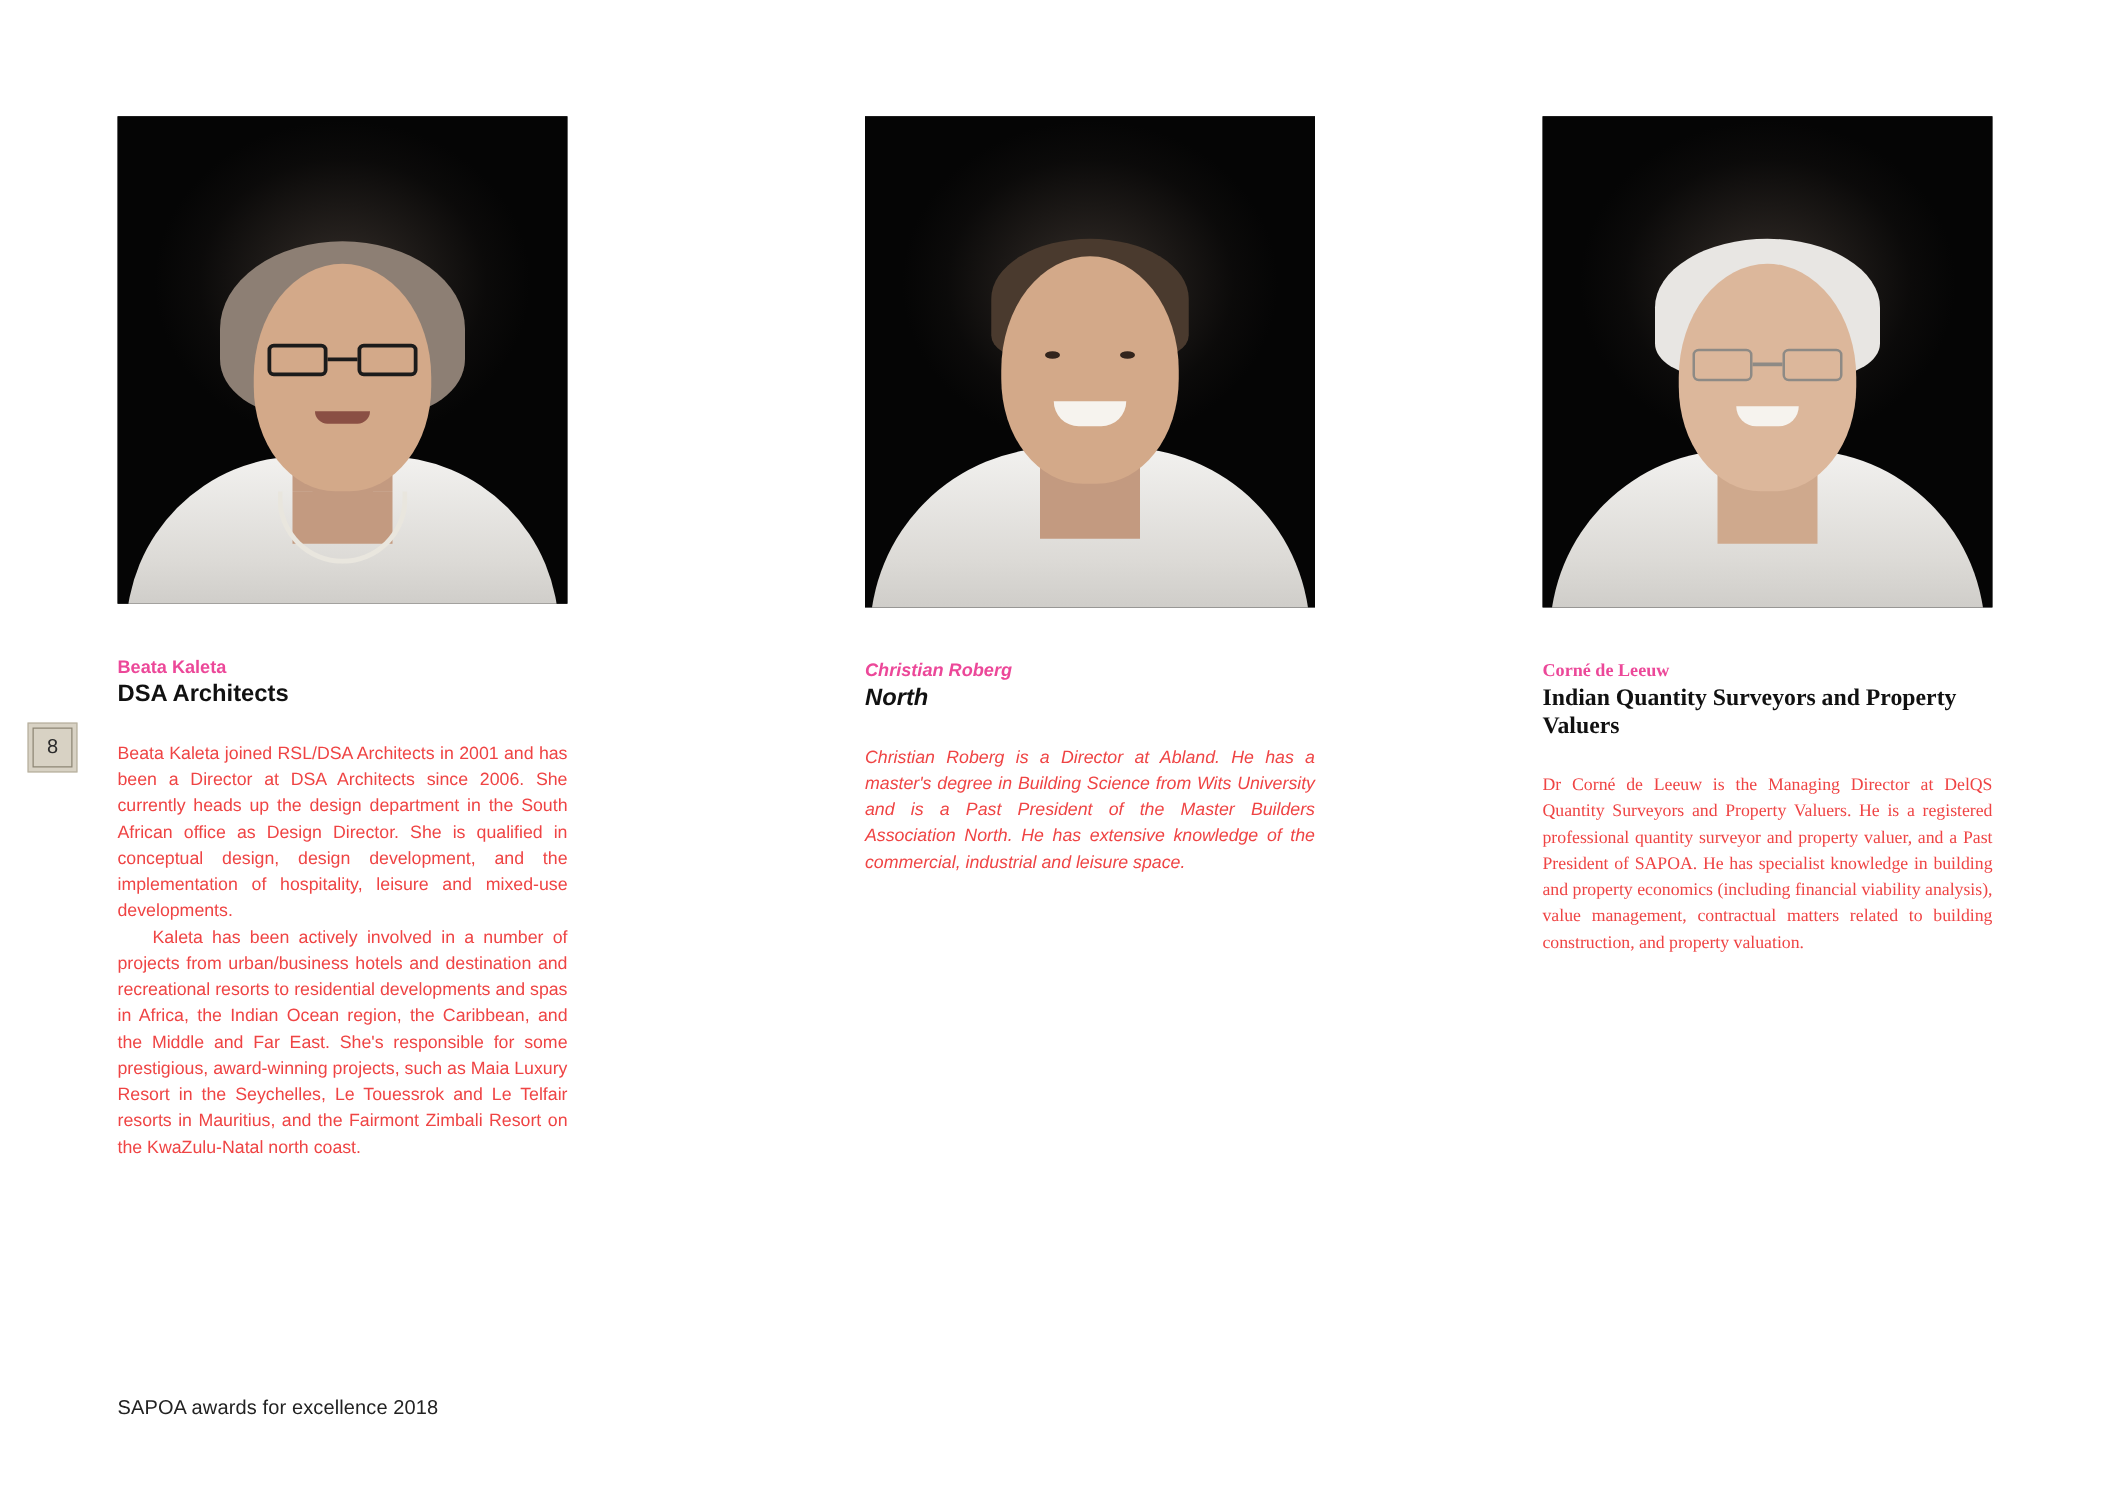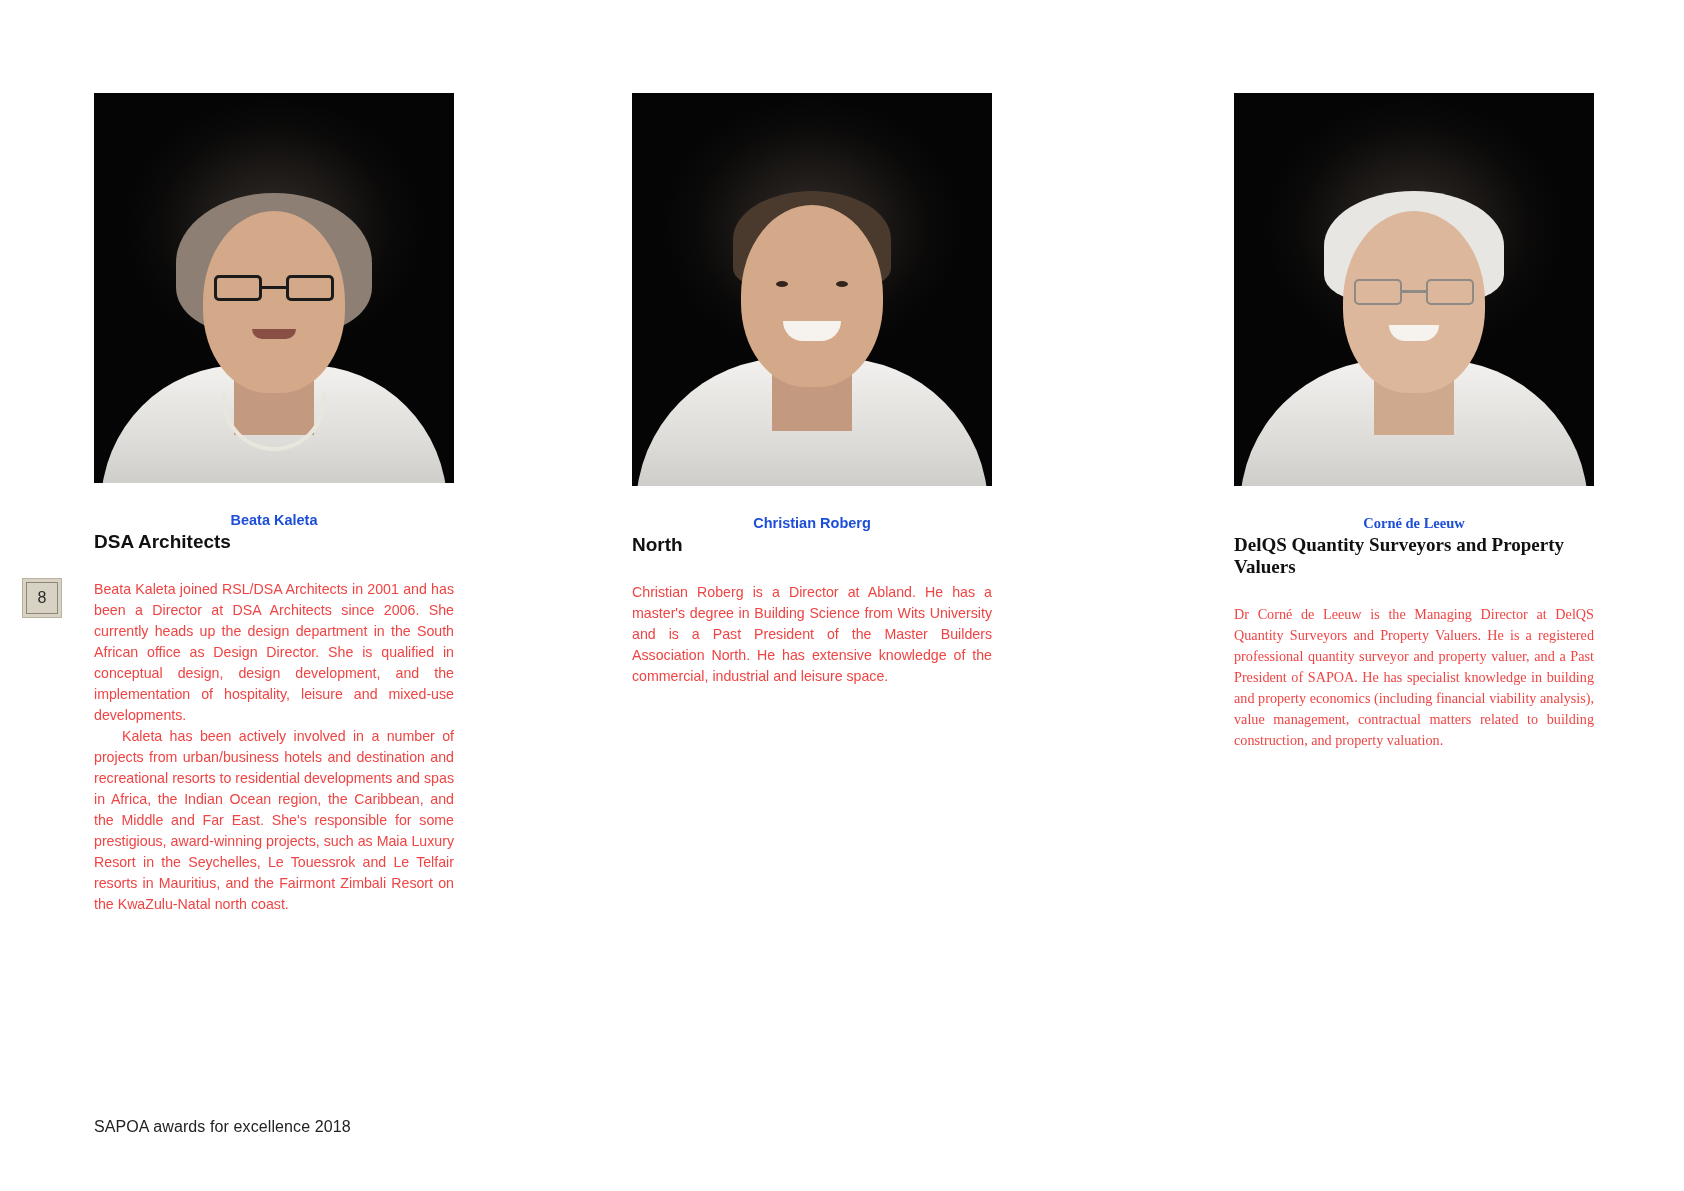--- a/index.html
+++ b/index.html
@@ -55,21 +55,21 @@
     width: 1684px;
     height: 1191px;
   }
 
   .bio-col {
     position: absolute;
     top: 93px;
     width: 360px;
   }
   .col-1 { left: 94px; }
-  .col-2 { left: 632px; }
+  .col-2 { left: 692px; font-style: italic; }
   .col-3 { left: 1234px; font-family: Liberation Serif, serif; }
 
   .portrait {
     width: 360px;
     height: 390px;
     background: #000000;
     position: relative;
     overflow: hidden;
   }
   .col-2 .portrait { height: 393px; }
@@ -214,26 +214,25 @@
     background: #e8e6e3;
     border-radius: 54% 54% 26% 26%;
   }
   .p-corne .shoulders { width: 348px; height: 148px; }
   .p-corne .glasses { top: 186px; }
   .p-corne .glasses .lens { border-color: #8e8a85; border-width: 2px; }
   .p-corne .glasses .bridge { background: #8e8a85; }
   .p-corne .smile-teeth { top: 232px; width: 50px; height: 16px; }
 
   .bio-name {
-    margin-top: 26px;
+    margin-top: 40px;
     font-size: 14.5px;
     font-weight: bold;
     line-height: 22px;
-    color: #1d4ed8;
-    text-align: center;
+    color: #ec4899;
   }
   .bio-org {
     font-size: 19px;
     font-weight: bold;
     line-height: 22px;
     color: #111111;
   }
   .bio-body {
     margin-top: 26px;
     font-size: 14.2px;
@@ -313,21 +312,21 @@
         <div class="hair"></div>
         <div class="head"></div>
         <div class="glasses">
           <div class="lens l"></div>
           <div class="bridge"></div>
           <div class="lens r"></div>
         </div>
         <div class="smile-teeth"></div>
       </div>
       <div class="bio-name">Corné de Leeuw</div>
-      <div class="bio-org">DelQS Quantity Surveyors and Property Valuers</div>
+      <div class="bio-org">Indian Quantity Surveyors and Property Valuers</div>
       <div class="bio-body">
         <p>Dr Corné de Leeuw is the Managing Director at DelQS Quantity Surveyors and Property Valuers. He is a registered professional quantity surveyor and property valuer, and a Past President of SAPOA. He has specialist knowledge in building and property economics (including financial viability analysis), value management, contractual matters related to building construction, and property valuation.</p>
       </div>
     </div>
 
   </div>
 
   <div class="footer">SAPOA awards for excellence 2018</div>
 
 </div>

